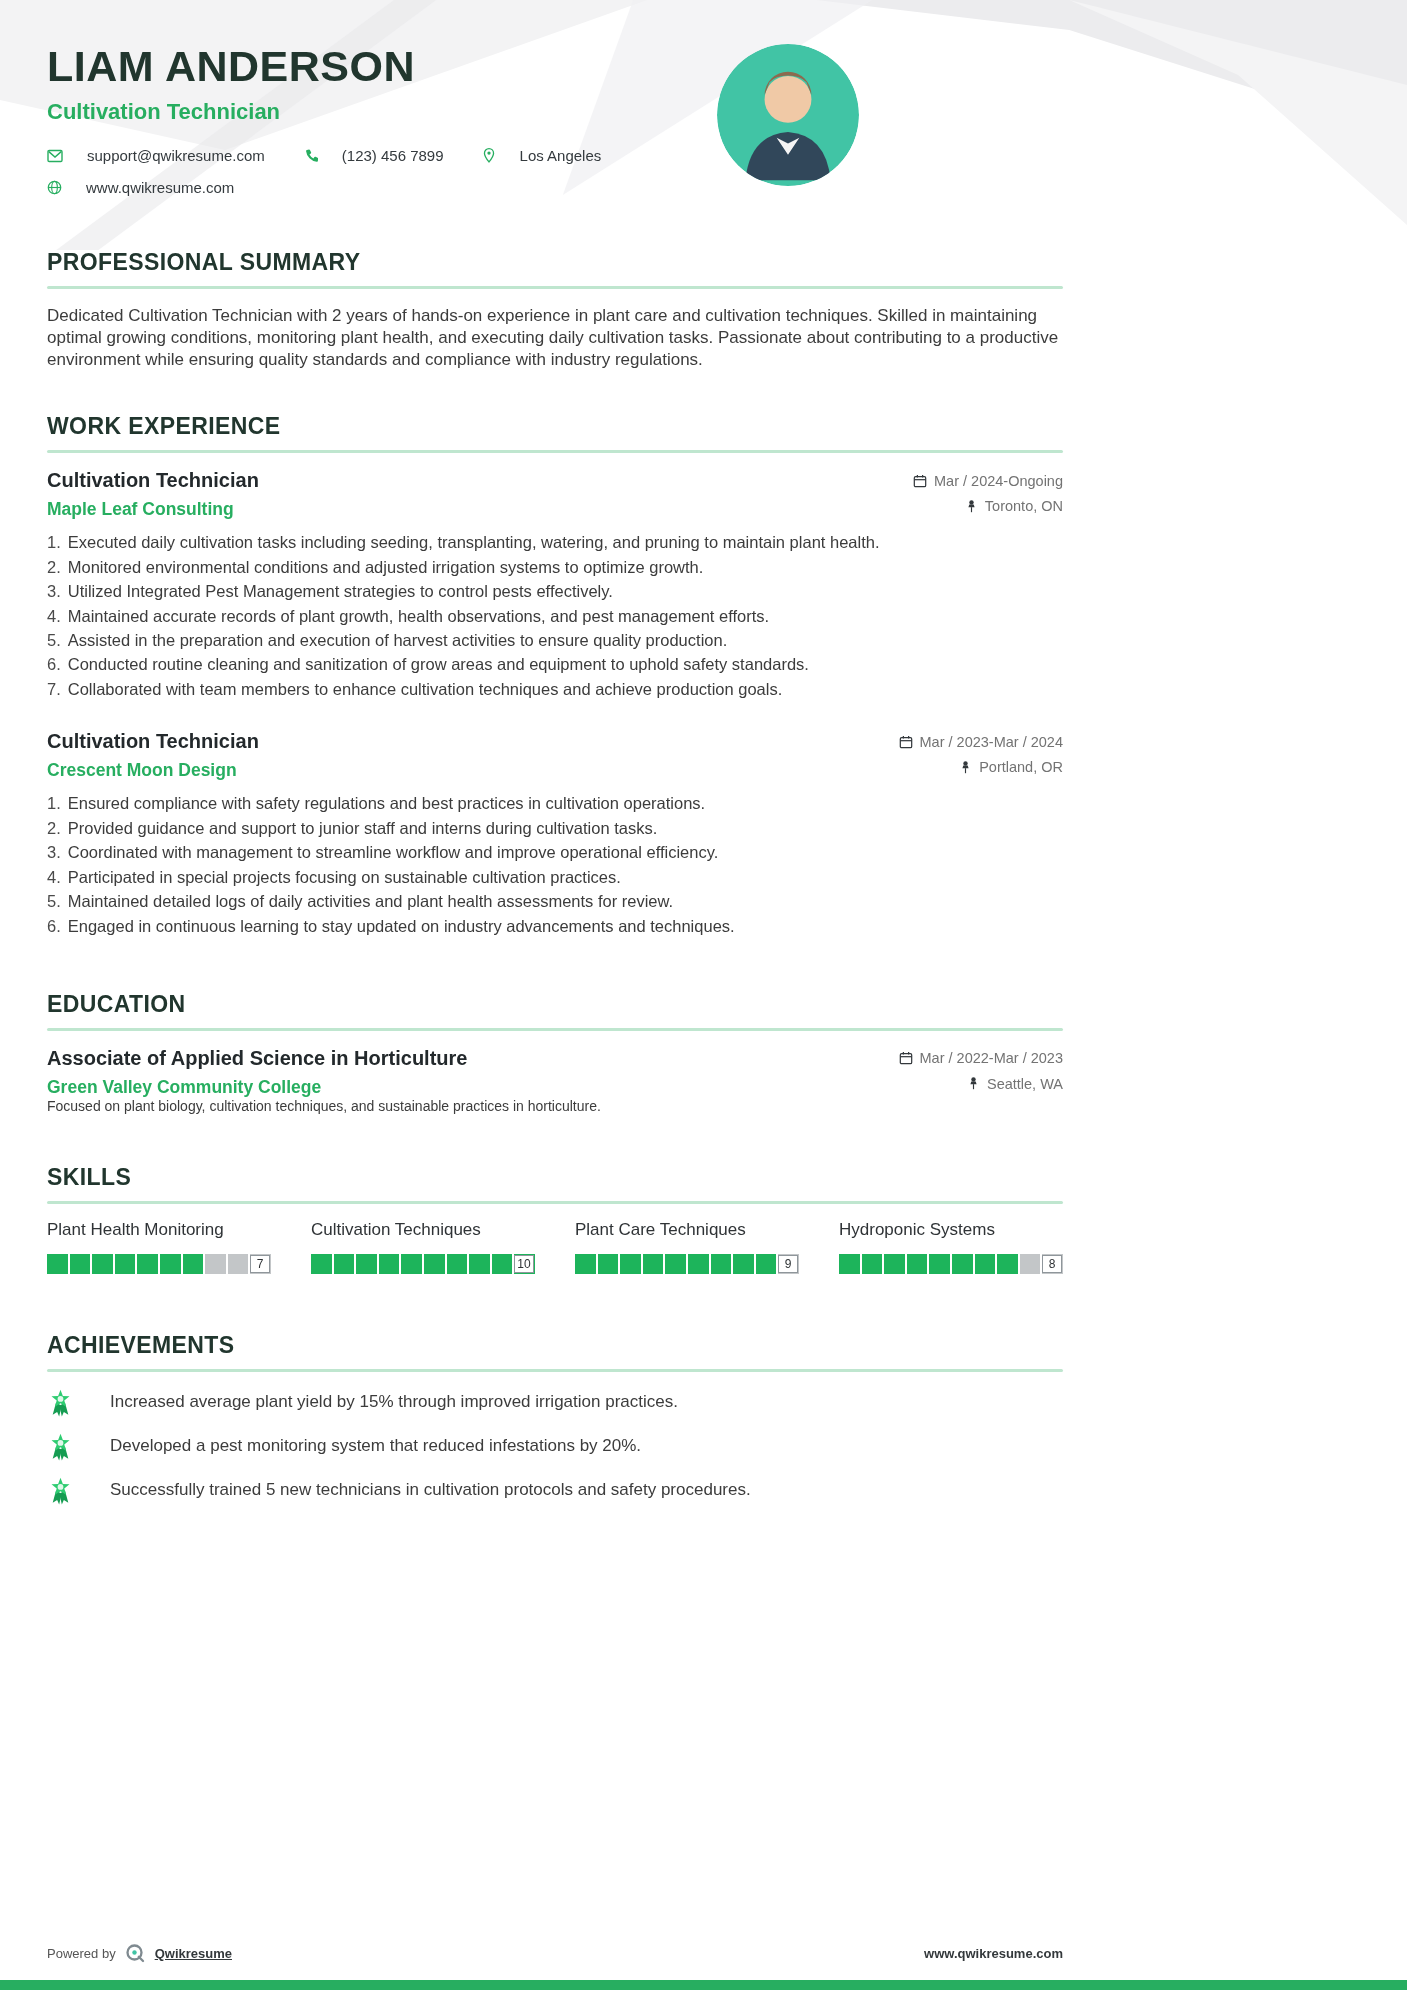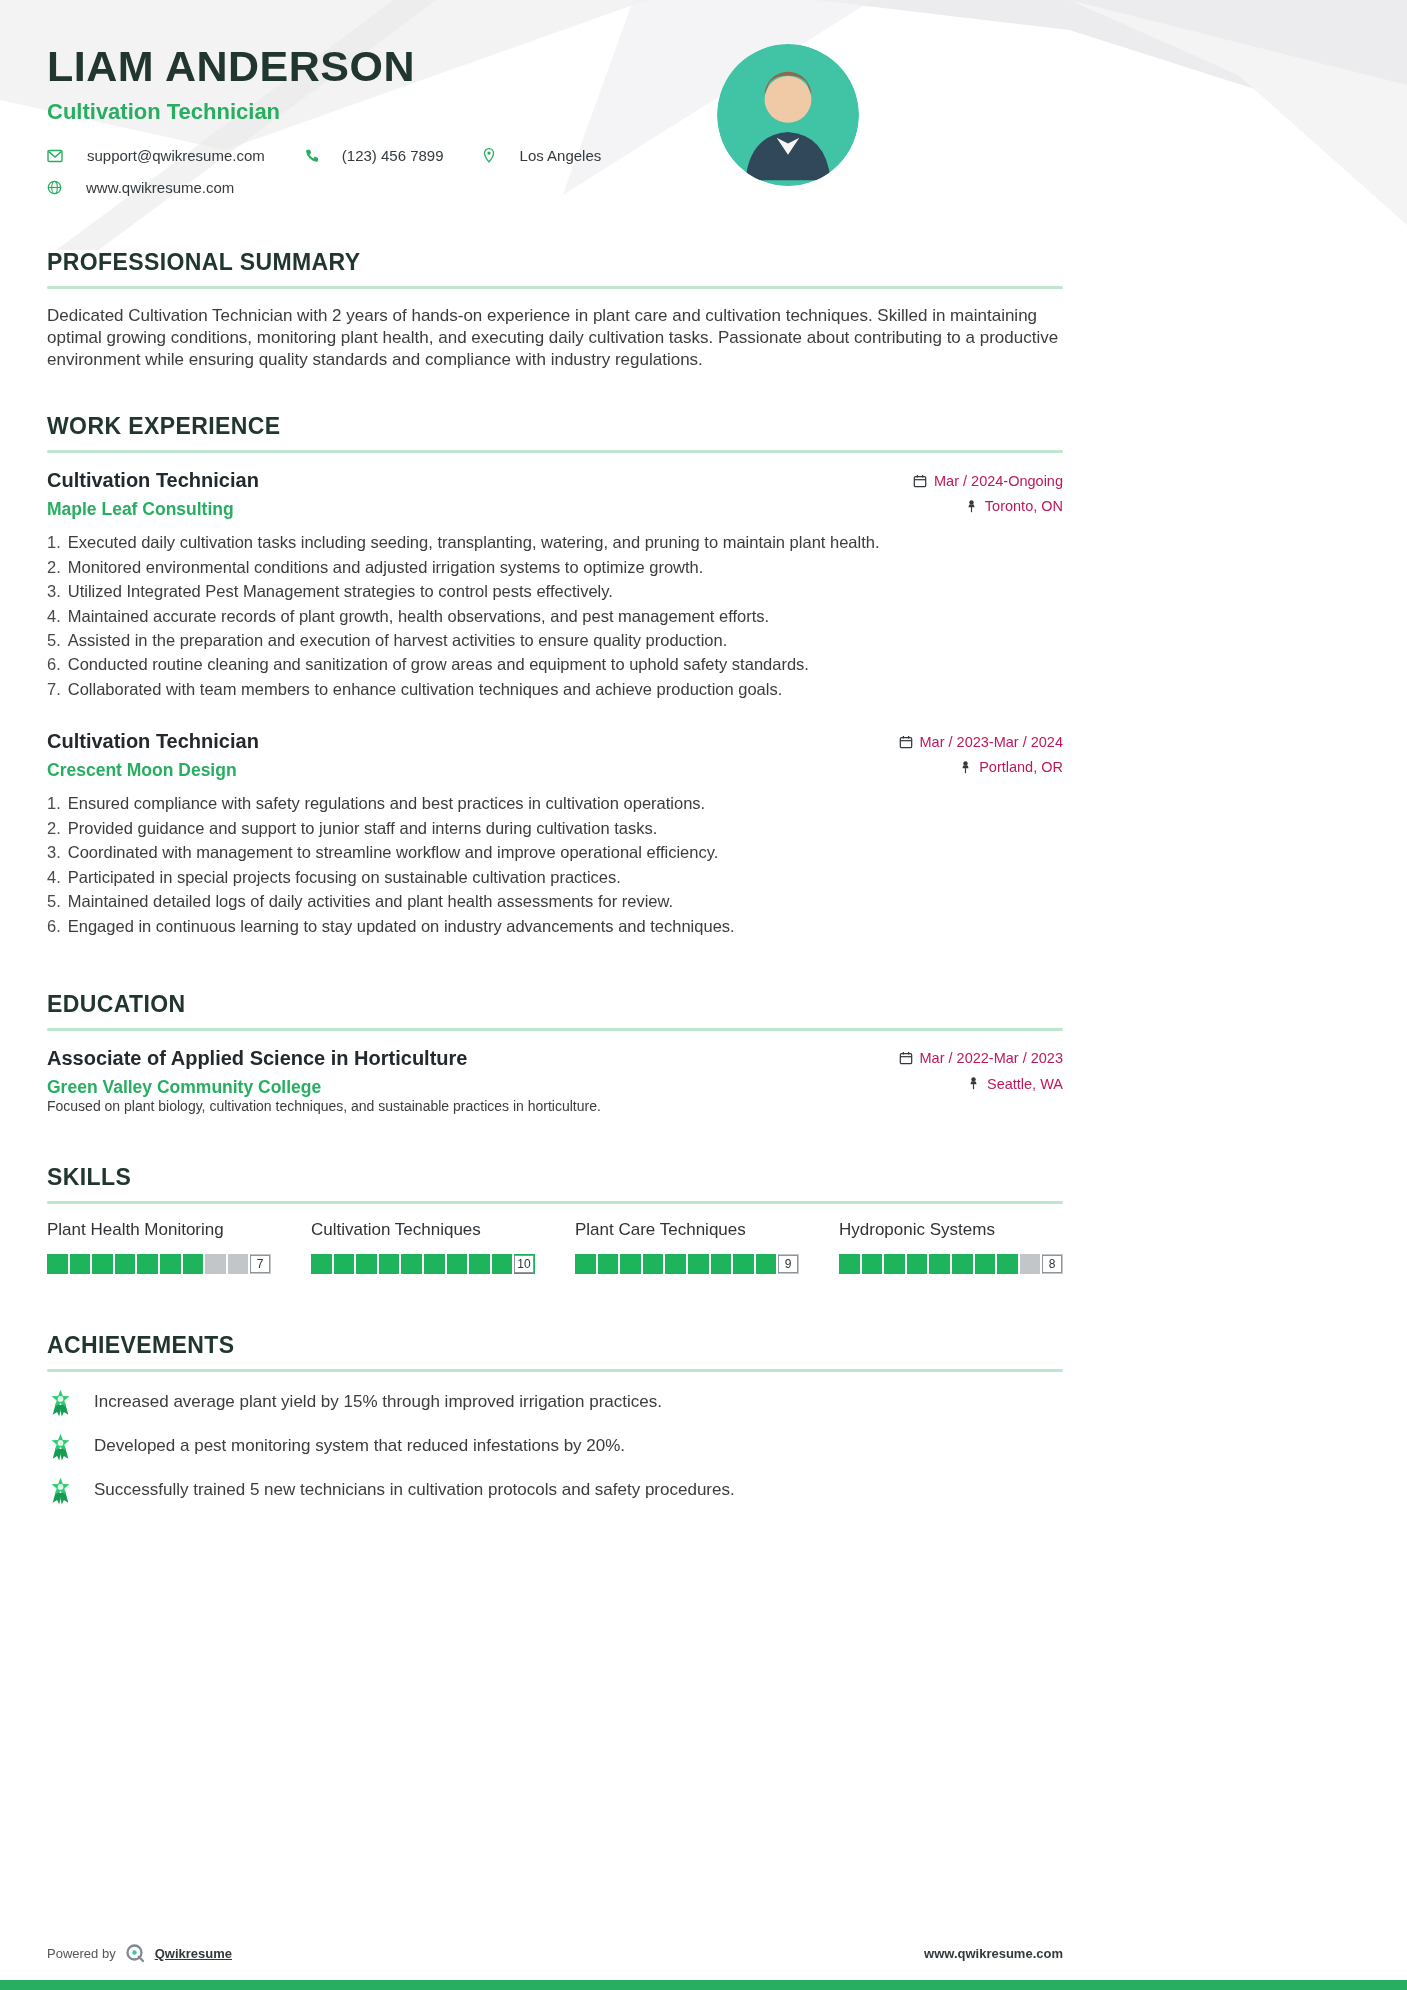--- a/index.html
+++ b/index.html
@@ -53,21 +53,21 @@
   .section-summary { margin-top:38px; }
   .section-summary p { font-size:17px; line-height:1.3; color:var(--text,#3c3c3c); }
 
   .section-work { margin-top:42px; }
 
   .job { margin-top:6px; }
   .job + .job { margin-top:30px; }
   .job-head, .job-sub { display:flex; justify-content:space-between; align-items:center; }
   .job-title { font-size:20px; font-weight:700; color:#23292c; }
   .company { margin-top:7px; font-size:17.5px; font-weight:600; color:var(--accent,#27ae60); }
-  .meta { display:flex; align-items:center; gap:7px; font-size:14.5px; color:#be185d; }
+  .meta { display:flex; align-items:center; gap:7px; font-size:14.5px; color:#737373; }
   .bullets { list-style:none; margin-top:12px; }
   .bullets li { display:flex; gap:7px; font-size:16.5px; line-height:1.3; color:var(--text,#3c3c3c); margin-bottom:3px; }
   .li-num { color:#4a4a4a; }
 
   .section-education { margin-top:54px; }
   .edu-desc { font-size:14px; color:var(--text,#3c3c3c); }
 
   .section-skills { margin-top:50px; }
   .skills-grid { display:grid; grid-template-columns:repeat(4,1fr); column-gap:40px; }
   .skill-label { font-size:17px; color:#2f3336; margin-bottom:14px; }
@@ -76,21 +76,21 @@
   .skill-seg.filled { background:var(--barFill,#1db45b); }
   .skill-score {
     position:absolute; right:1px; top:50%; transform:translateY(-50%);
     min-width:20px; height:18px; padding:0 2px;
     background:#fff; border:1px solid #8f969b;
     display:flex; align-items:center; justify-content:center;
     font-size:12px; color:#2f3336;
   }
 
   .section-achievements { margin-top:58px; }
-  .ach-item { display:flex; align-items:center; gap:20px; margin-bottom:15px; }
+  .ach-item { display:flex; align-items:center; gap:36px; margin-bottom:15px; }
   .ach-item svg { flex-shrink:0; }
   .ach-text { font-size:17px; color:var(--text,#3c3c3c); }
 
   
   .footer {
     position:absolute; left:47px; bottom:26px; width:1016px; z-index:1;
     display:flex; justify-content:space-between; align-items:center;
   }
   .footer-left { display:flex; align-items:center; gap:9px;justify-content:flex-end; }
   .powered-by { font-size:13px; color:#555; }

